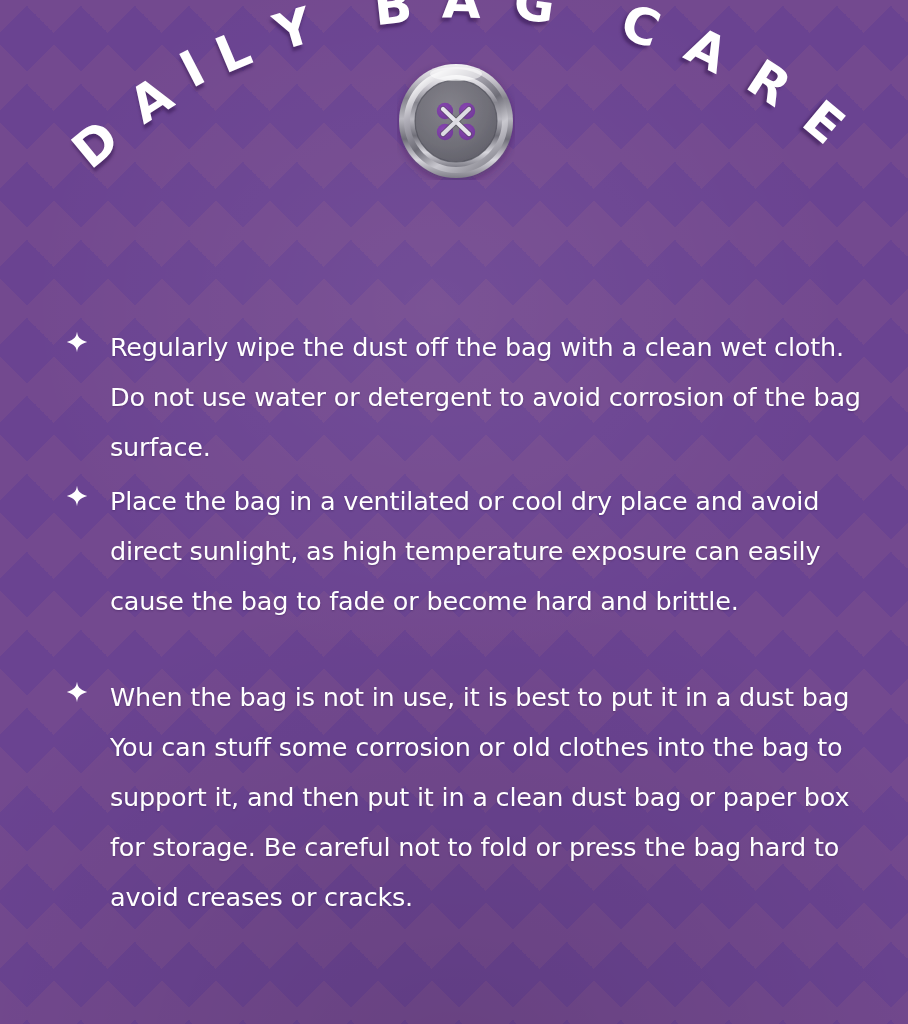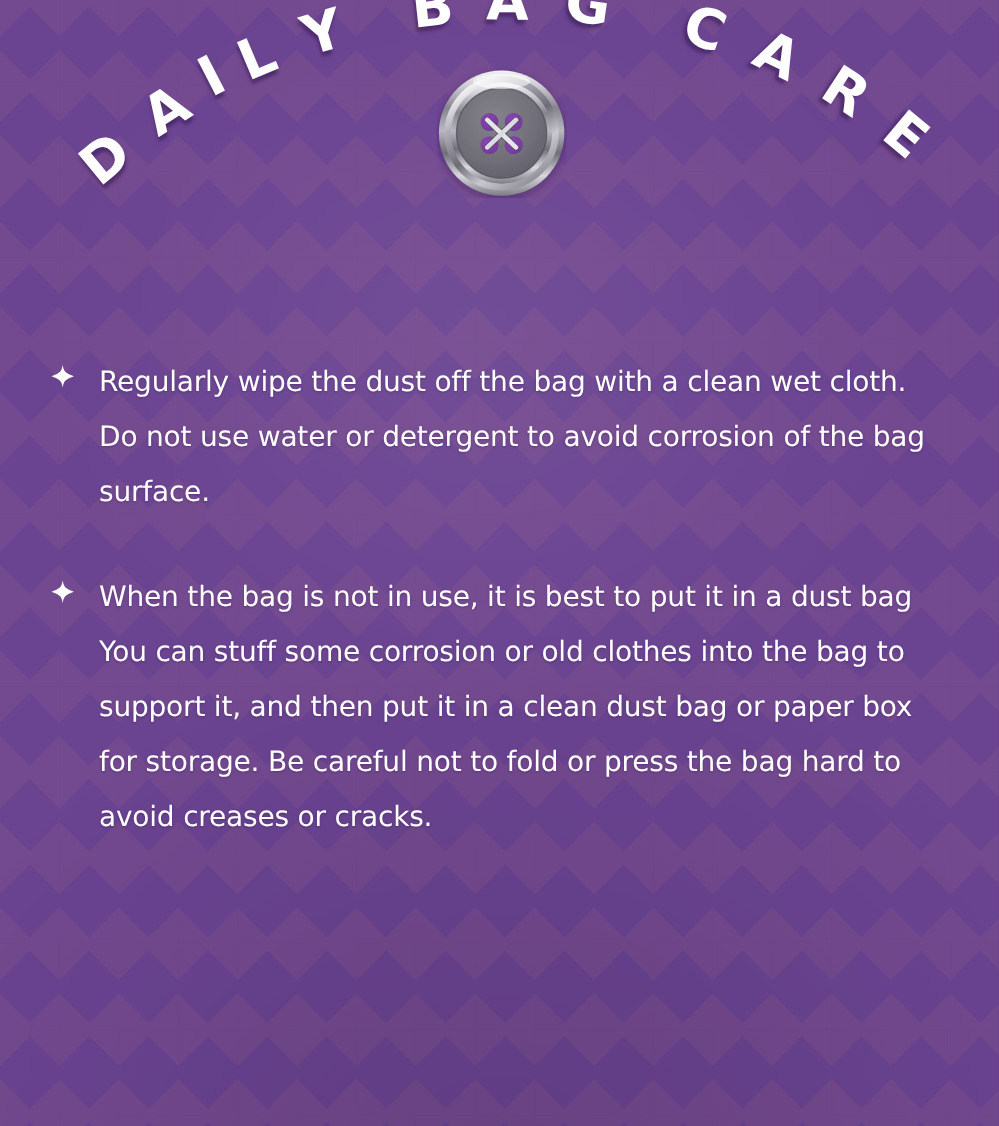--- a/index.html
+++ b/index.html
@@ -72,21 +72,21 @@
     color:#ffffff;
     white-space:pre;
     transform-origin:center 0;
     text-shadow:-2px 4px 3px rgba(52,24,80,.55);
     letter-spacing:0;
   }
 
   
   #care-list {
     position:absolute;
-    left:44px; top:322px;
+    left:64px; top:322px;
     width:800px;
   }
 
   .care-item {
     position:relative;
     display:block;
     padding-left:46px;
     margin-bottom:4px;
   }
   .care-item.spaced { margin-top:46px; }
@@ -197,20 +197,26 @@
       </div>
   </div>
 
   <ul id="care-list">
       <li class="care-item">
         <span class="bullet-icon"><svg width="22" height="22" viewBox="0 0 22 22" aria-hidden="true">
             <path d="M11 0.8 C11.9 6.2 12.9 8.1 21.2 11 C12.9 13.9 11.9 15.8 11 21.2 C10.1 15.8 9.1 13.9 0.8 11 C9.1 8.1 10.1 6.2 11 0.8 Z" fill="#ffffff"></path>
           </svg></span>
         <span class="care-text">Regularly wipe the dust off the bag with a clean wet cloth. Do not use water or detergent to avoid corrosion of the bag surface.</span>
       </li>
+      <li class="care-item">
+        <span class="bullet-icon"><svg width="22" height="22" viewBox="0 0 22 22" aria-hidden="true">
+            <path d="M11 0.8 C11.9 6.2 12.9 8.1 21.2 11 C12.9 13.9 11.9 15.8 11 21.2 C10.1 15.8 9.1 13.9 0.8 11 C9.1 8.1 10.1 6.2 11 0.8 Z" fill="#ffffff"></path>
+          </svg></span>
+        <span class="care-text">Place the bag in a ventilated or cool dry place and avoid direct sunlight, as high temperature exposure can easily cause the bag to fade or become hard and brittle.</span>
+      </li>
       <li class="care-item spaced">
         <span class="bullet-icon"><svg width="22" height="22" viewBox="0 0 22 22" aria-hidden="true">
             <path d="M11 0.8 C11.9 6.2 12.9 8.1 21.2 11 C12.9 13.9 11.9 15.8 11 21.2 C10.1 15.8 9.1 13.9 0.8 11 C9.1 8.1 10.1 6.2 11 0.8 Z" fill="#ffffff"></path>
           </svg></span>
         <span class="care-text">When the bag is not in use, it is best to put it in a dust bag You can stuff some corrosion or old clothes into the bag to support it, and then put it in a clean dust bag or paper box for storage. Be careful not to fold or press the bag hard to avoid creases or cracks.</span>
       </li>
     </ul>
 
 </div>
 

